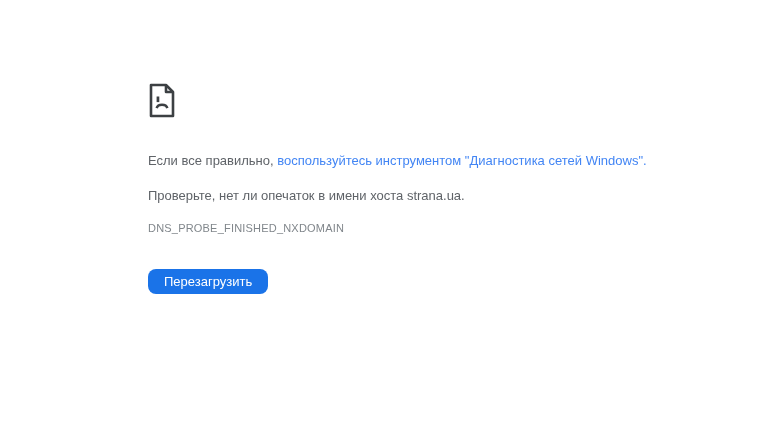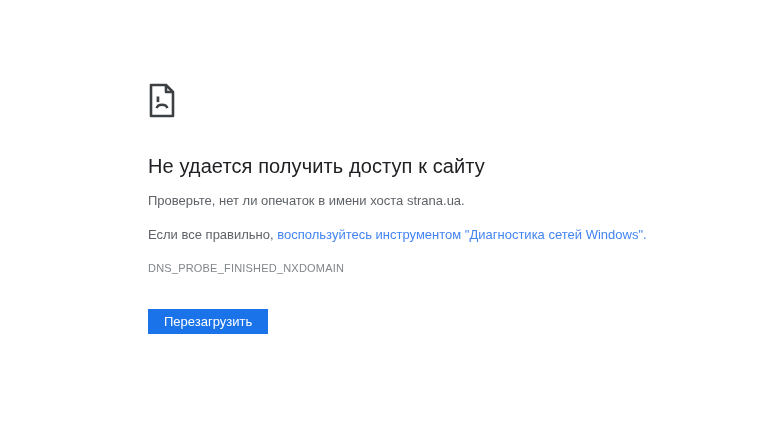--- a/index.html
+++ b/index.html
@@ -53,21 +53,21 @@
     line-height: 13px;
     color: var(--error-code);
     letter-spacing: 0.2px;
     margin-bottom: 34px;
   }
   button.reload-btn {
     display: inline-block;
     background: var(--button-bg);
     color: var(--button-text);
     border: none;
-    border-radius: 0;
+    border-radius: 8px;
     font-family: "Liberation Sans", "DejaVu Sans", sans-serif;
     font-size: 13px;
     font-weight: 500;
     line-height: 14px;
     padding: 6px 16px 5px 16px;
     cursor: pointer;
   }
 </style>
 </head>
 <body>
@@ -80,23 +80,22 @@
       <path d="M3 2 H18 L25 9 V33 H3 Z" fill="none" stroke="var(--icon)" stroke-width="2.6" stroke-linejoin="round"></path>
 
       <path d="M18 2 V9 H25" fill="none" stroke="var(--icon)" stroke-width="2.6" stroke-linejoin="round"></path>
 
       <rect x="8.6" y="13.5" width="2.7" height="5.6" fill="var(--icon)"></rect>
 
       <path d="M8.7 25.2 Q9.6 21.8 14 21.8 Q18.4 21.8 19.3 25.2" fill="none" stroke="var(--icon)" stroke-width="2.6" stroke-linecap="butt"></path>
     </svg>
   </div>
 
-  <h1 class="error-title">Не удается получить доступ к сайту</h1>
+
+  <p class="error-line second"><span>Если все правильно, </span><a class="diag-link" href="#">воспользуйтесь инструментом "Диагностика сетей Windows".</a></p>
 
   <p class="error-line">Проверьте, нет ли опечаток в имени хоста strana.ua.</p>
-
-  <p class="error-line second"><span>Если все правильно, </span><a class="diag-link" href="#">воспользуйтесь инструментом "Диагностика сетей Windows".</a></p>
 
   <div class="error-code">DNS_PROBE_FINISHED_NXDOMAIN</div>
 
   <button class="reload-btn">Перезагрузить</button>
 
 </div>
 
 </body></html>

